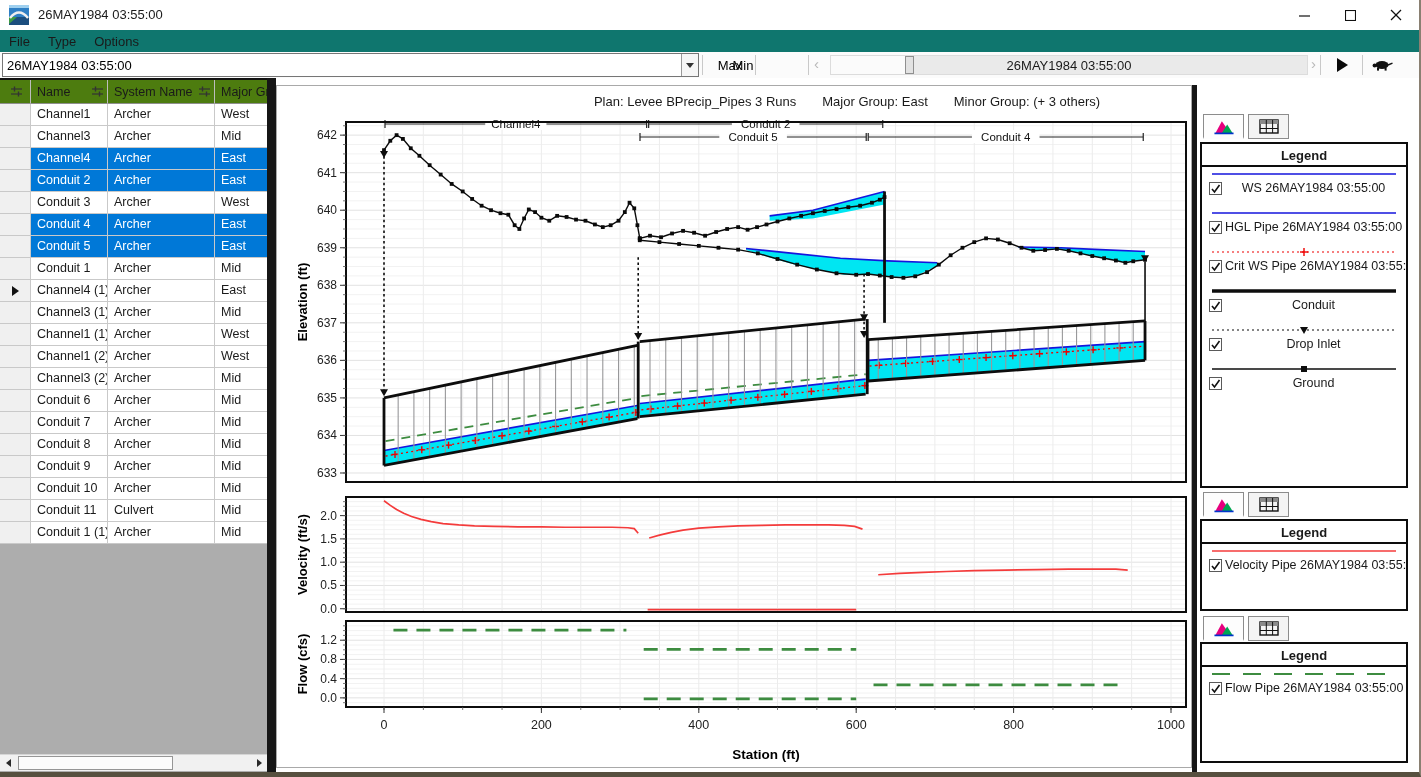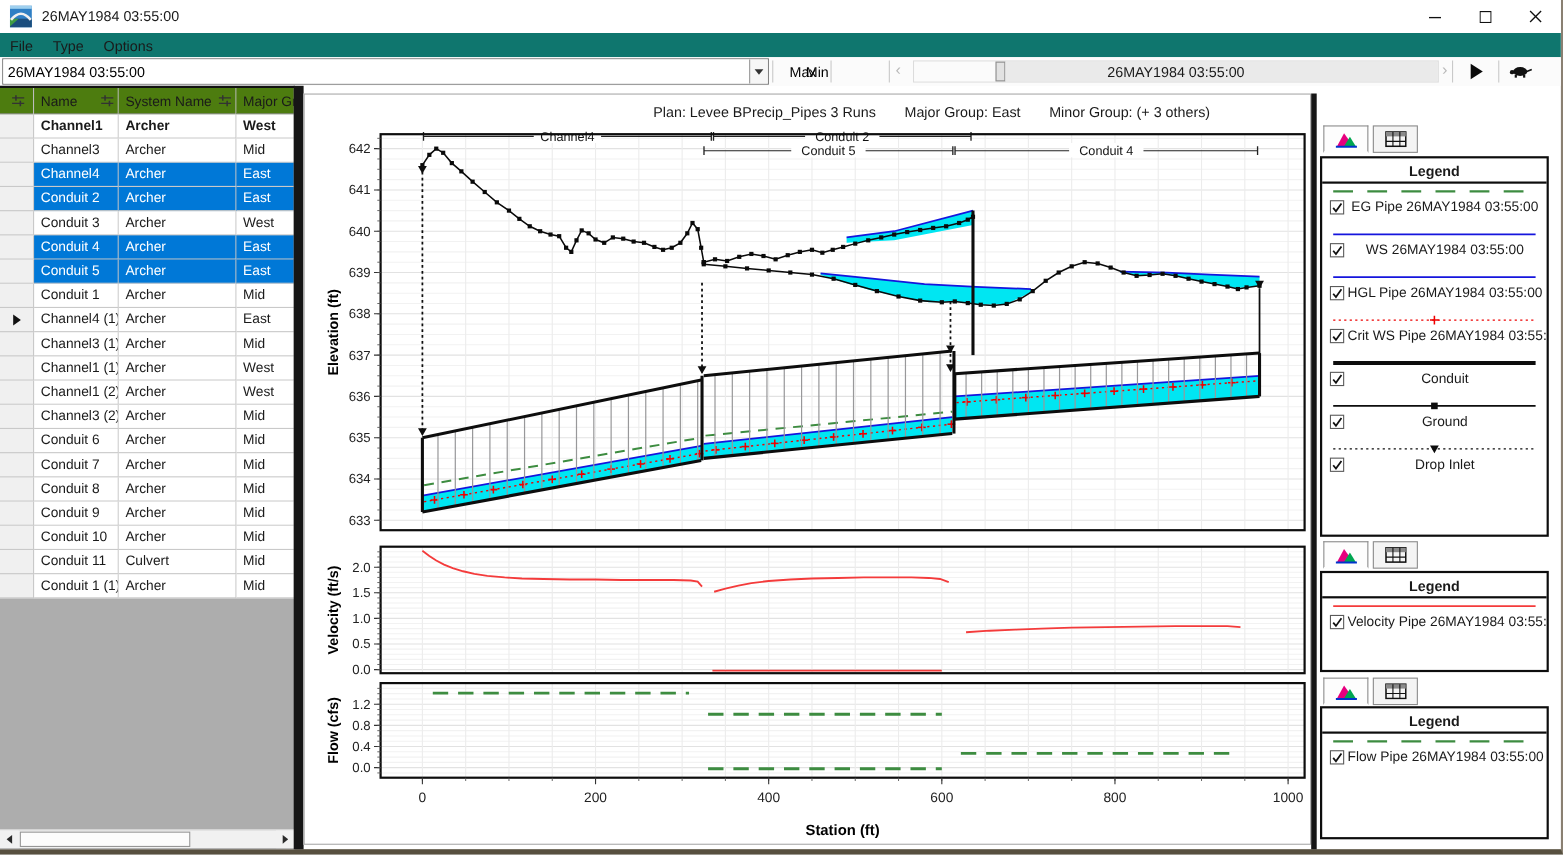--- a/index.html
+++ b/index.html
@@ -174,21 +174,21 @@
           <span>Major Gr</span>
           <svg width="13" height="13" viewBox="0 0 13 13">
     <line x1="1" y1="4" x2="12" y2="4" stroke="#333" stroke-width="1.2"></line>
             <line x1="4.5" y1="1.5" x2="4.5" y2="6.5" stroke="#333" stroke-width="1.4"></line>
     <line x1="1" y1="9" x2="12" y2="9" stroke="#333" stroke-width="1.2"></line>
             <line x1="8.5" y1="6.5" x2="8.5" y2="11.5" stroke="#333" stroke-width="1.4"></line>
           </svg>
         </div>
       </div>
     <div id="grid-rows">
-        <div class="grid-row" style="top: 24px; font-weight: bold;">
+        <div class="grid-row" style="top: 24px;">
           <div class="cell rowhdr" style="width: 31px;"></div>
           <div class="cell" style="width: 77px;">Channel1</div>
           <div class="cell" style="width: 107px;">Archer</div>
           <div class="cell" style="width: 53px;">West</div>
         </div>
         <div class="grid-row" style="top: 46px;">
           <div class="cell rowhdr" style="width: 31px;"></div>
           <div class="cell" style="width: 77px;">Channel3</div>
           <div class="cell" style="width: 107px;">Archer</div>
           <div class="cell" style="width: 53px;">Mid</div>
@@ -919,33 +919,20 @@
      <line x1="7.3" y1="1" x2="7.3" y2="14" stroke="#111" stroke-width="1"></line>
      <line x1="13.6" y1="1" x2="13.6" y2="14" stroke="#111" stroke-width="1"></line>
      <line x1="1" y1="9.5" x2="19" y2="9.5" stroke="#111" stroke-width="1"></line>
           </svg>
         </div>
       </div>
       <div class="legend-box" style="left: 1200px; top: 142px; height: 346px;">
         <div class="legend-hdr">Legend</div>
         <div class="legend-entry" style="height: 39px;">
           <svg width="192" height="14">
-            <line x1="4" x2="188" y1="7" y2="7" stroke="#3d8c40" stroke-width="2.2" stroke-dasharray="18,13"></line>
-          </svg>
-          <div class="le-row">
-            <div class="cbx">
-              <svg width="11" height="11" style="position:absolute;left:0;top:0">
-                <polyline points="2,6 4.5,9 9.5,2" fill="none" stroke="#111" stroke-width="1.6"></polyline>
-              </svg>
-            </div>
-            <div class="le-label">EG Pipe 26MAY1984 03:55:00</div>
-          </div>
-        </div>
-        <div class="legend-entry" style="height: 39px;">
-          <svg width="192" height="14">
             <line x1="4" x2="188" y1="7" y2="7" stroke="#1515dd" stroke-width="1.6"></line>
           </svg>
           <div class="le-row">
             <div class="cbx">
               <svg width="11" height="11" style="position:absolute;left:0;top:0">
                 <polyline points="2,6 4.5,9 9.5,2" fill="none" stroke="#111" stroke-width="1.6"></polyline>
               </svg>
             </div>
             <div class="le-label">WS 26MAY1984 03:55:00</div>
           </div>
@@ -986,46 +973,46 @@
             <div class="cbx">
               <svg width="11" height="11" style="position:absolute;left:0;top:0">
                 <polyline points="2,6 4.5,9 9.5,2" fill="none" stroke="#111" stroke-width="1.6"></polyline>
               </svg>
             </div>
             <div class="le-label">Conduit</div>
           </div>
         </div>
         <div class="legend-entry" style="height: 39px;">
           <svg width="192" height="14">
+            <line x1="4" x2="188" y1="7" y2="7" stroke="#0d0d0d" stroke-width="1.2" stroke-dasharray="2,3"></line>
+            <polygon points="92,4 100,4 96,11" fill="#0d0d0d"></polygon>
+          </svg>
+          <div class="le-row">
+            <div class="cbx">
+              <svg width="11" height="11" style="position:absolute;left:0;top:0">
+                <polyline points="2,6 4.5,9 9.5,2" fill="none" stroke="#111" stroke-width="1.6"></polyline>
+              </svg>
+            </div>
+            <div class="le-label">Drop Inlet</div>
+          </div>
+        </div>
+        <div class="legend-entry" style="height: 39px;">
+          <svg width="192" height="14">
             <line x1="4" x2="188" y1="7" y2="7" stroke="#0d0d0d" stroke-width="1.6"></line>
             <rect x="93" y="4" width="6" height="6" fill="#0d0d0d"></rect>
           </svg>
           <div class="le-row">
             <div class="cbx">
               <svg width="11" height="11" style="position:absolute;left:0;top:0">
                 <polyline points="2,6 4.5,9 9.5,2" fill="none" stroke="#111" stroke-width="1.6"></polyline>
               </svg>
             </div>
             <div class="le-label">Ground</div>
           </div>
         </div>
-        <div class="legend-entry" style="height: 39px;">
-          <svg width="192" height="14">
-            <line x1="4" x2="188" y1="7" y2="7" stroke="#0d0d0d" stroke-width="1.2" stroke-dasharray="2,3"></line>
-            <polygon points="92,4 100,4 96,11" fill="#0d0d0d"></polygon>
-          </svg>
-          <div class="le-row">
-            <div class="cbx">
-              <svg width="11" height="11" style="position:absolute;left:0;top:0">
-                <polyline points="2,6 4.5,9 9.5,2" fill="none" stroke="#111" stroke-width="1.6"></polyline>
-              </svg>
-            </div>
-            <div class="le-label">Drop Inlet</div>
-          </div>
-        </div>
       </div>
       <div class="tab-row" style="left: 1203px; top: 492px; width: 90px;">
         <div class="tab-btn sel" style="left: 0px;">
           <svg width="22" height="17" viewBox="0 0 20 16">
      <path d="M2 14 L8 3 L13 10 L11 14 Z" fill="#e6007e"></path>
             <path d="M8 14 L13 6 L18 14 Z" fill="#00a651"></path>
      <line x1="1" y1="14.5" x2="19" y2="14.5" stroke="#0033cc" stroke-width="1.6"></line>
           </svg>
         </div>
         <div class="tab-btn" style="left: 45px;">

